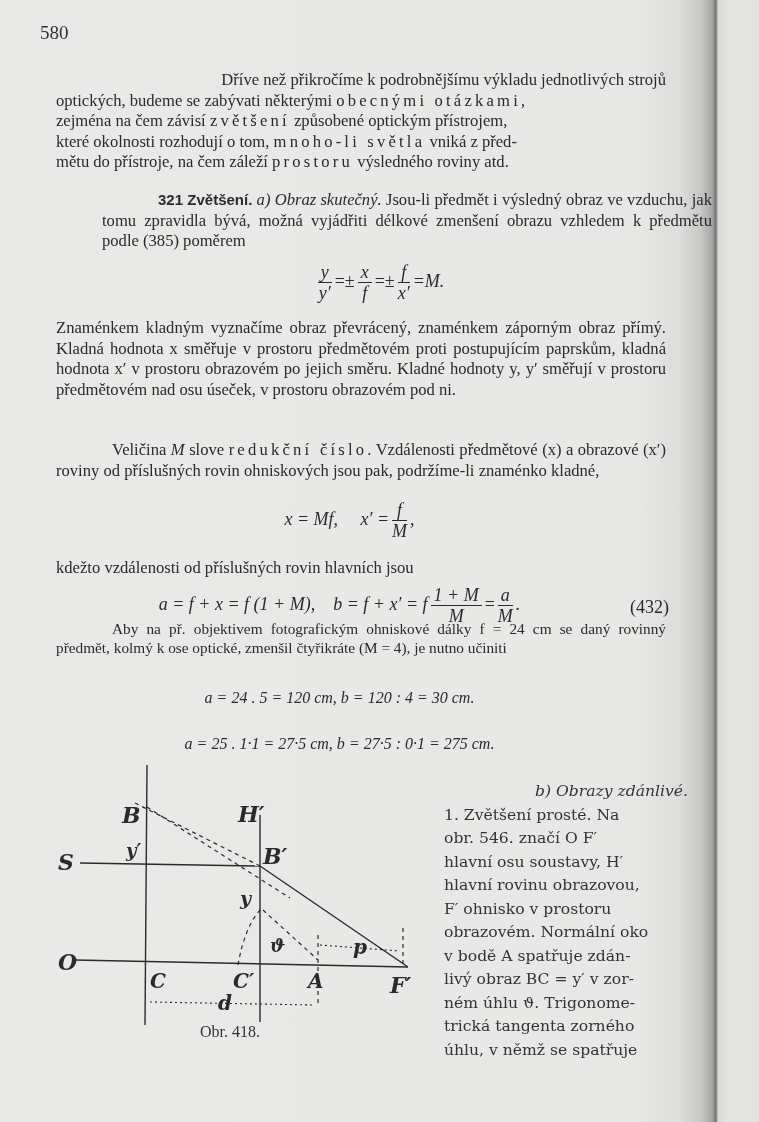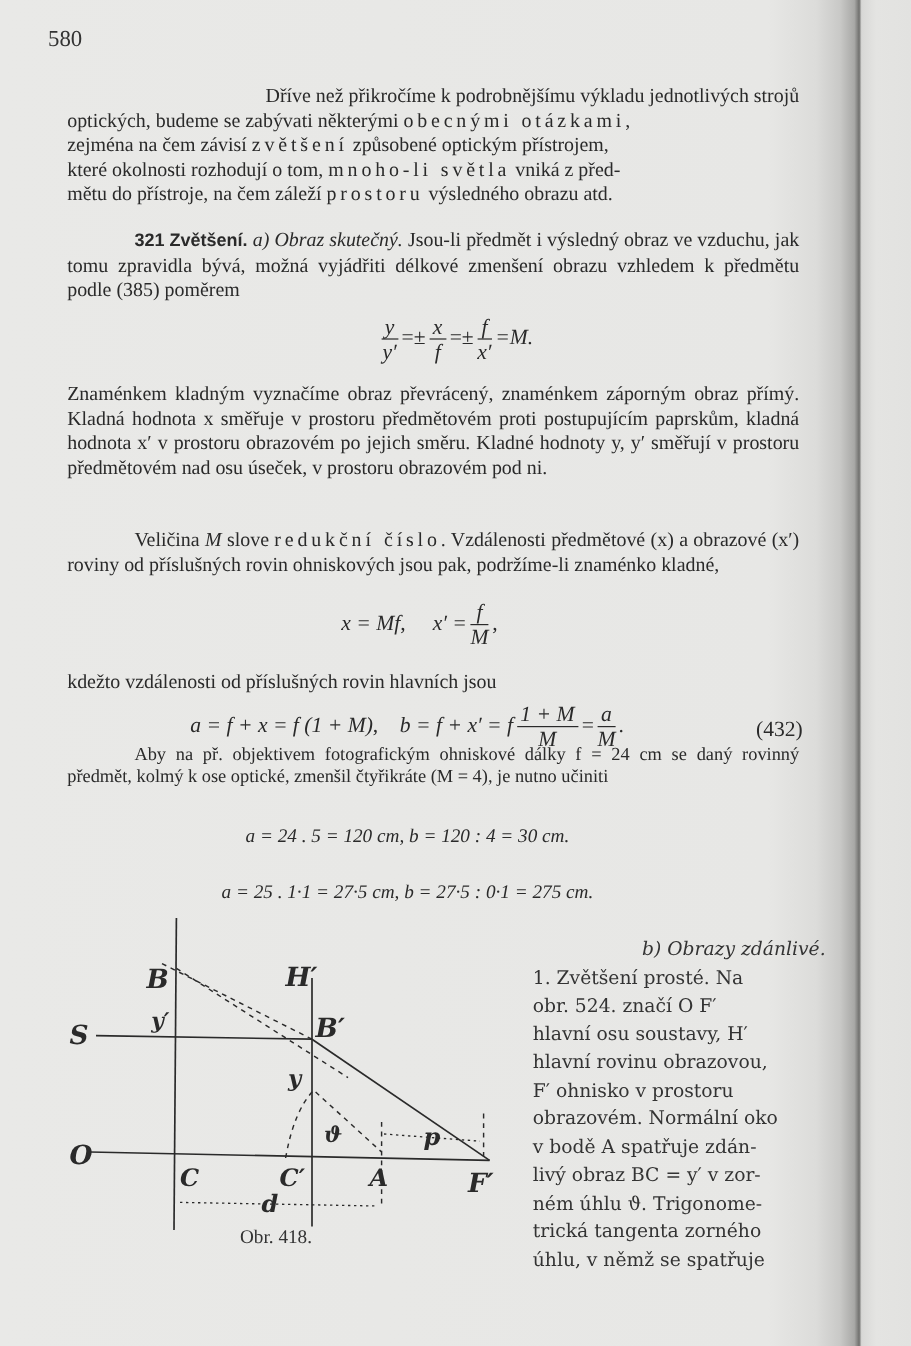--- a/index.html
+++ b/index.html
@@ -37,24 +37,24 @@
 
 <div class="page">
 
   <div class="pagenum">580</div>
 
   <div class="block" style="top:70px;">
     <p class="p" style="text-align:right;text-indent:0;">Dříve než přikročíme k podrobnějšímu výkladu jednotlivých strojů</p>
     <p class="p noind"><span>optických, budeme se zabývati některými </span><span class="sp">obecnými otázkami</span><span>,</span></p>
     <p class="p noind"><span>zejména na čem závisí </span><span class="sp">zvětšení</span><span> způsobené optickým přístrojem,</span></p>
     <p class="p noind"><span>které okolnosti rozhodují o tom, </span><span class="sp">mnoho-li světla</span><span> vniká z před-</span></p>
-    <p class="p noind" style="text-align:left;"><span>mětu do přístroje, na čem záleží </span><span class="sp">prostoru</span><span> výsledného obrazu atd.</span></p>
+    <p class="p noind" style="text-align:left;"><span>mětu do přístroje, na čem záleží </span><span class="sp">prostoru</span><span> výsledného roviny atd.</span></p>
   </div>
 
-  <div class="block" style="top:190px;">
+  <div class="block" style="top:190px;margin-left:46px;">
     <p class="p">
       <span class="b">321</span>
       <span class="b">Zvětšení.</span>
       <i>a) Obraz skutečný.</i><span> Jsou-li předmět i výsledný obraz ve vzduchu, jak tomu zpravidla bývá, možná vyjádřiti délkové zmenšení obrazu vzhledem k předmětu podle (385) poměrem</span>
     </p>
   </div>
 
   <div class="eq" style="top:262px;">
     <span class="frac"><span class="num">y</span><span>y′</span></span><span class="up">=±</span><span class="frac"><span class="num">x</span><span>f</span></span><span class="up">=±</span><span class="frac"><span class="num">f</span><span>x′</span></span><span>=M.</span>
   </div>
@@ -83,21 +83,21 @@
   <div class="block small" style="top:603px;margin-top:16px;">
     <p class="p">Aby na př. objektivem fotografickým ohniskové dálky f = 24 cm se daný rovinný předmět, kolmý k ose optické, zmenšil čtyřikráte (M = 4), je nutno učiniti</p>
   </div>
   <div class="eq small" style="top:688px;left:-40px;font-size:16px;">a = 24 . 5 = 120 cm,      b = 120 : 4 = 30 cm.</div>
 
   <div class="eq small" style="top:734px;left:-40px;font-size:16px;">a = 25 . 1·1 = 27·5 cm,      b = 27·5 : 0·1 = 275 cm.</div>
 
   <div class="side" style="top:780px;">
     <div class="r it">b) Obrazy zdánlivé.</div>
     <div>1. Zvětšení prosté. Na</div>
-    <div>obr. 524. značí O F′</div>
+    <div>obr. 546. značí O F′</div>
     <div>hlavní osu soustavy, H′</div>
     <div>hlavní rovinu obrazovou,</div>
     <div>F′ ohnisko v prostoru</div>
     <div>obrazovém. Normální oko</div>
     <div>v bodě A spatřuje zdán-</div>
     <div>livý obraz BC = y′ v zor-</div>
     <div>ném úhlu ϑ. Trigonome-</div>
     <div>trická tangenta zorného</div>
     <div>úhlu, v němž se spatřuje</div>
   </div>

